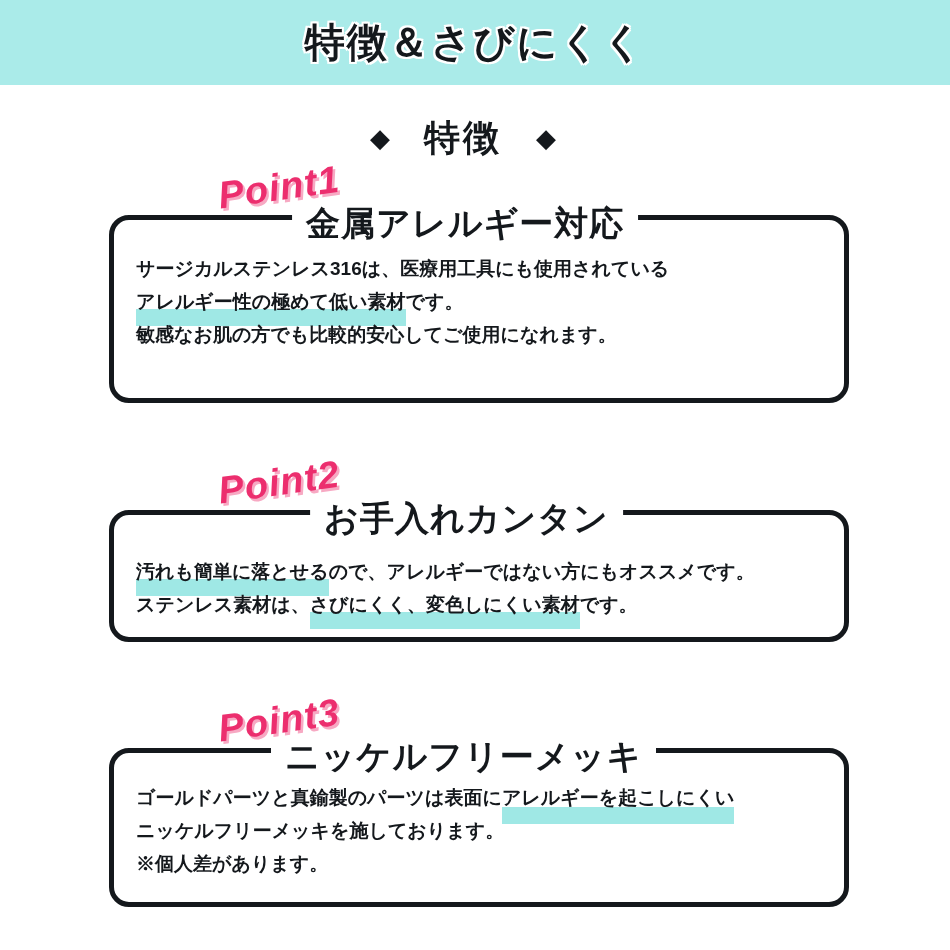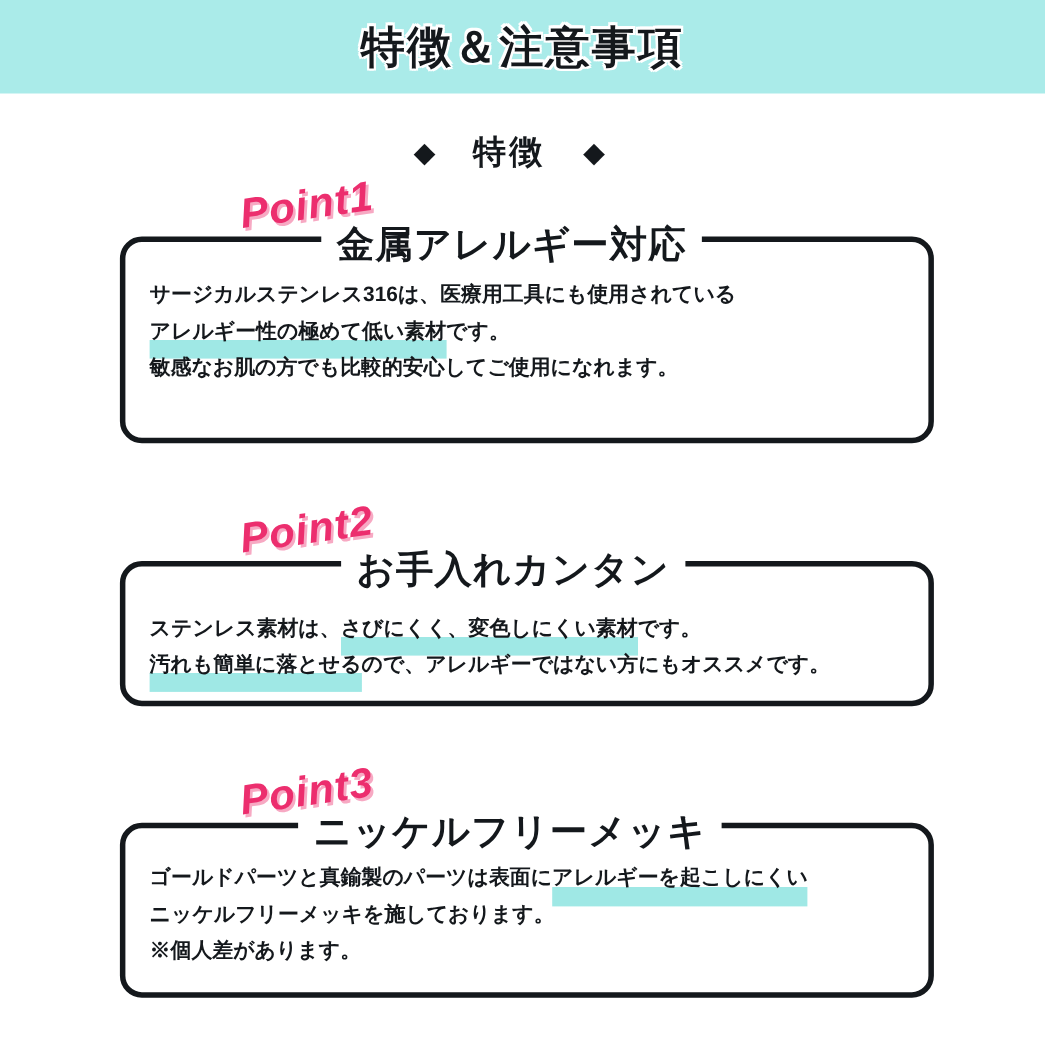--- a/index.html
+++ b/index.html
@@ -32,21 +32,21 @@
     white-space:nowrap;
   }
   
   .section-label{
     position:absolute;left:0;top:118px;width:950px;height:40px;
     display:flex;align-items:center;justify-content:center;
     transform:translateX(-12px);
   }
   .section-label .diamond{font-size:26px;line-height:1;color:var(--ink);}
   .section-label .section-title{
-    font-size:30px;font-weight:800;letter-spacing:3px;margin:0 34px;color:var(--ink);
+    font-size:36px;font-weight:800;letter-spacing:3px;margin:0 34px;color:var(--ink);
     white-space:nowrap;
     font-family:Liberation Serif, serif;
   }
   
   .card{
     position:absolute;left:109px;width:740px;
     border:5px solid var(--ink);
     border-radius:20px;
     background:#fff;
   }
@@ -88,21 +88,21 @@
     background:linear-gradient(to bottom,transparent 52%,var(--highlight) 52%);
     padding-bottom:14px;
   }
 </style>
 </head>
 <body>
 
 <div class="page">
 
   <header class="header">
-    <h1>特徴＆注意事項</h1>
+    <h1>特徴＆さびにくく</h1>
   </header>
 
   <div class="section-label">
     <span class="diamond">◆</span>
     <span class="section-title">特徴</span>
     <span class="diamond">◆</span>
   </div>
 
   <section class="card card-1">
     <div class="point-badge">Point1</div>
@@ -111,22 +111,22 @@
         <div class="line"><span>サージカルステンレス316は、医療用工具にも使用されている</span></div>
         <div class="line"><span class="hl">アレルギー性の極めて低い素材</span><span>です。</span></div>
         <div class="line"><span>敏感なお肌の方でも比較的安心してご使用になれます。</span></div>
       </div>
   </section>
 
   <section class="card card-2">
     <div class="point-badge">Point2</div>
     <h2 class="card-title">お手入れカンタン</h2>
     <div class="card-body">
+        <div class="line"><span class="hl">汚れも簡単に落とせる</span><span>ので、アレルギーではない方にもオススメです。</span></div>
         <div class="line"><span>ステンレス素材は、</span><span class="hl">さびにくく、変色しにくい素材</span><span>です。</span></div>
-        <div class="line"><span class="hl">汚れも簡単に落とせる</span><span>ので、アレルギーではない方にもオススメです。</span></div>
       </div>
   </section>
 
   <section class="card card-3">
     <div class="point-badge">Point3</div>
     <h2 class="card-title">ニッケルフリーメッキ</h2>
     <div class="card-body">
         <div class="line"><span>ゴールドパーツと真鍮製のパーツは表面に</span><span class="hl">アレルギーを起こしにくい</span></div>
         <div class="line"><span>ニッケルフリーメッキを施しております。</span></div>
         <div class="line"><span>※個人差があります。</span></div>

